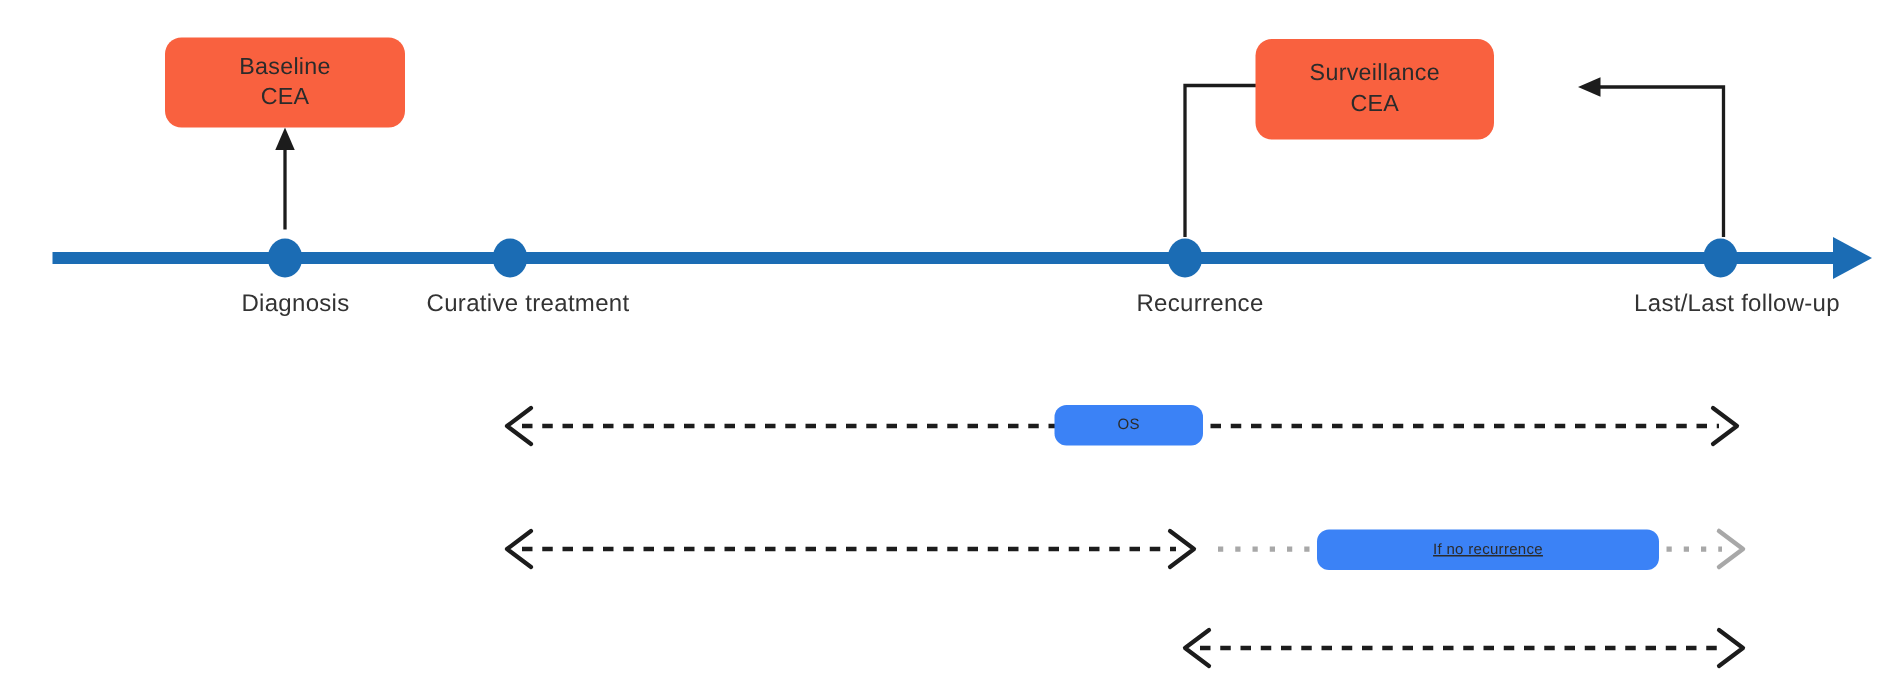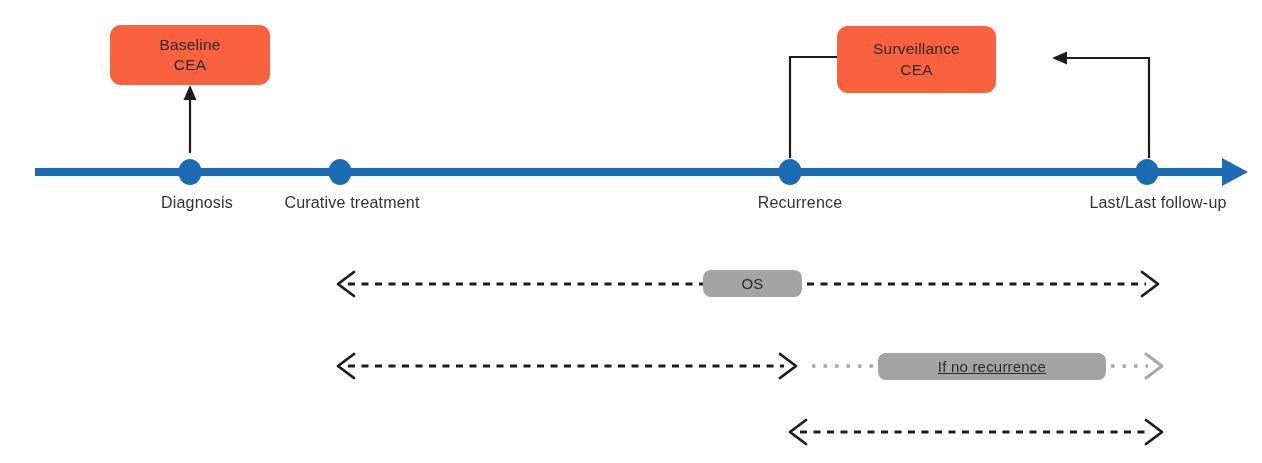--- a/index.html
+++ b/index.html
@@ -38,27 +38,27 @@
     text-align: center;
     z-index: 2;
     letter-spacing: 0.2px;
   }
   .callout.baseline     { left: 110px; top: 25px; width: 160px; height: 60px; text-align: center; }
   .callout.surveillance { left: 837px; top: 26px; width: 159px; height: 67px; }
 
   
   .tag {
     position: absolute;
-    background: #a3a3a3;
+    background: #3b82f6;
     border-radius: 8px;
     display: flex;
     align-items: center;
     justify-content: center;
     color: #2B2B2B;
-    font-size: 15px;
+    font-size: 10px;
     font-weight: 500;
     z-index: 2;
     letter-spacing: 0.2px;
     white-space: nowrap;
   }
   .tag.os  { left: 703px; top: 270px; width:  99px; height: 27px; }
   .tag.dfs { left: 468px; top: 351px; width: 194px; height: 29px; }
   .tag.nr  { left: 878px; top: 353px; width: 228px; height: 27px; text-decoration: underline; }
   .tag.prs { left: 927px; top: 419px; width:  98px; height: 28px; }
 

